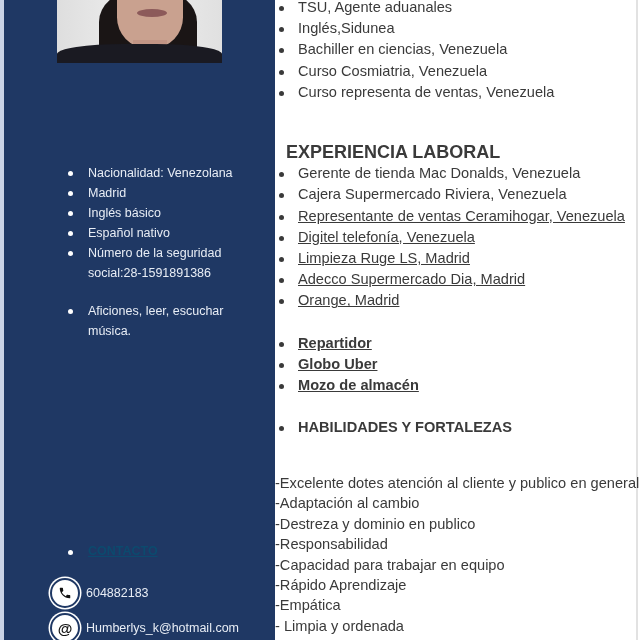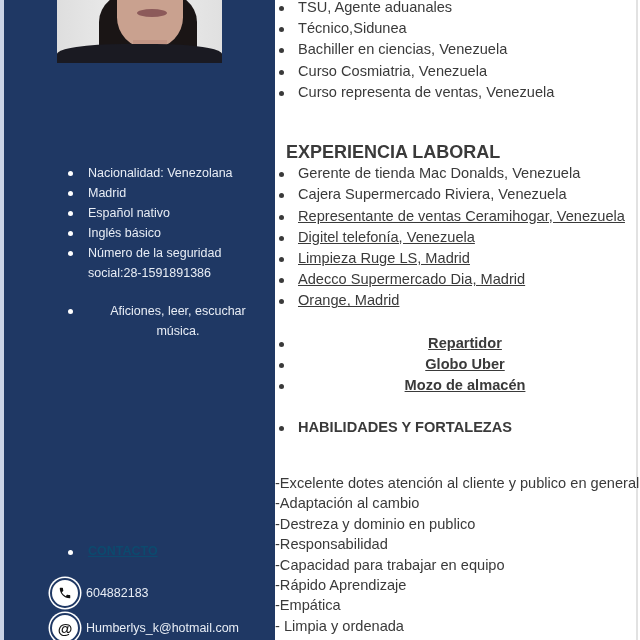--- a/index.html
+++ b/index.html
@@ -67,21 +67,21 @@
       width: 180px;
     }
     .side-list li::before {
       content: "";
       position: absolute;
       left: 0; top: 8px;
       width: 5px; height: 5px;
       border-radius: 50%;
       background: #ffffff;
     }
-    .side-list li.gap { margin-top: 18px; text-align: center; }
+    .side-list li.gap { margin-top: 18px; }
 
     .contact-heading {
       position: absolute;
       left: 68px; top: 544px;
       color: #0c4a6e;
       font-size: 12.5px;
       font-weight: bold;
       padding-left: 20px;
     }
     .contact-heading::before {
@@ -170,22 +170,22 @@
     <div class="hair"></div>
     <div class="face"></div>
     <div class="lips"></div>
     <div class="neck"></div>
     <div class="shirt"></div>
   </div>
 
   <ul class="side-list">
     <li>Nacionalidad: Venezolana</li>
     <li>Madrid</li>
+    <li>Inglés básico</li>
     <li>Español nativo</li>
-    <li>Inglés básico</li>
     <li>Número de la seguridad social:28-1591891386</li>
     <li class="gap">Aficiones, leer, escuchar música.</li>
   </ul>
 
   <div class="contact-heading">
     <span>CONTACTO</span>
   </div>
 
   <div class="contact-row" style="top:578px;">
     <span class="ic">
@@ -197,39 +197,39 @@
   </div>
 
   <div class="contact-row" style="top:613px;">
     <span class="ic">@</span>
     <span>Humberlys_k@hotmail.com</span>
   </div>
 
   <div class="main">
     <ul class="bl" style="margin-top:-3px;">
       <li>TSU, Agente aduanales</li>
-      <li>Técnico,Sidunea</li>
+      <li>Inglés,Sidunea</li>
       <li>Bachiller en ciencias, Venezuela</li>
       <li>Curso Cosmiatria, Venezuela</li>
       <li>Curso representa de ventas, Venezuela</li>
     </ul>
 
     <div class="heading" style="margin-top:39px;">EXPERIENCIA LABORAL</div>
 
     <ul class="bl">
       <li>Gerente de tienda Mac Donalds, Venezuela</li>
       <li>Cajera Supermercado Riviera, Venezuela</li>
       <li class="u">Representante de ventas Ceramihogar, Venezuela</li>
       <li class="u">Digitel telefonía, Venezuela</li>
       <li class="u">Limpieza Ruge LS, Madrid</li>
       <li class="u">Adecco Supermercado Dia, Madrid</li>
       <li class="u">Orange, Madrid</li>
     </ul>
 
-    <ul class="bl" style="margin-top:21px;text-align:center;">
+    <ul class="bl" style="margin-top:21px;">
       <li class="u b">Repartidor</li>
       <li class="u b">Globo Uber</li>
       <li class="u b">Mozo de almacén</li>
     </ul>
 
     <ul class="bl" style="margin-top:21px;">
       <li class="b">HABILIDADES Y FORTALEZAS</li>
     </ul>
   </div>
 

